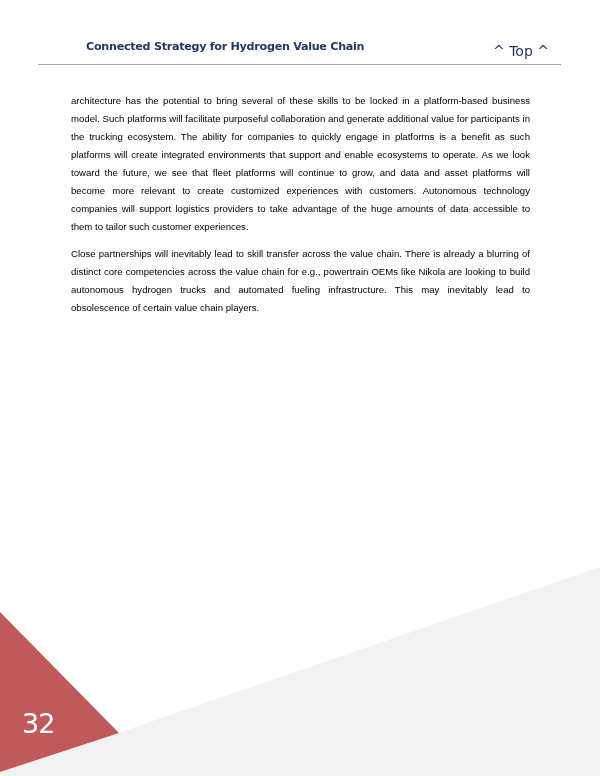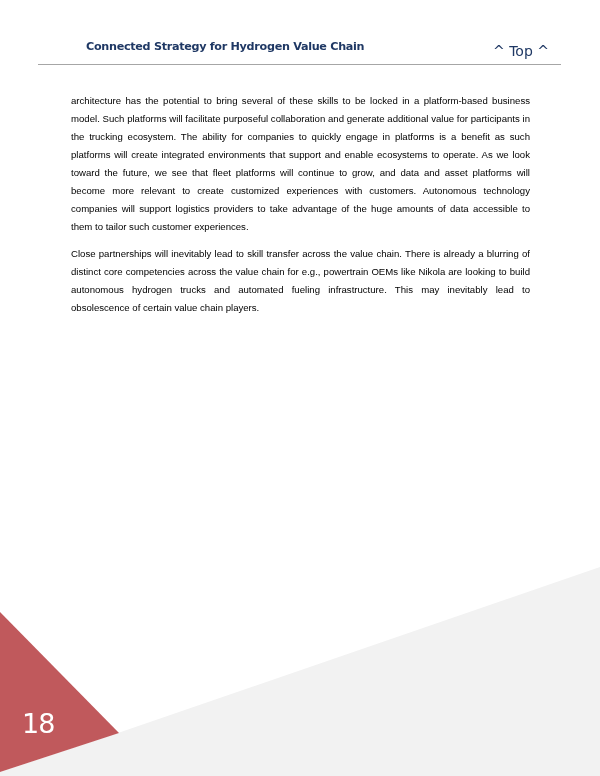--- a/index.html
+++ b/index.html
@@ -48,13 +48,13 @@
 
 <div class="header-title">Connected Strategy for Hydrogen Value Chain</div>
 <a class="top-link">^ Top ^</a>
 <div class="divider"></div>
 
 <div class="body-text">
   <p>architecture has the potential to bring several of these skills to be locked in a platform-based business model. Such platforms will facilitate purposeful collaboration and generate additional value for participants in the trucking ecosystem. The ability for companies to quickly engage in platforms is a benefit as such platforms will create integrated environments that support and enable ecosystems to operate. As we look toward the future, we see that fleet platforms will continue to grow, and data and asset platforms will become more relevant to create customized experiences with customers.  Autonomous technology companies will support logistics providers to take advantage of the huge amounts of data accessible to them to tailor such customer experiences.</p>
   <p>Close partnerships will inevitably lead to skill transfer across the value chain. There is already a blurring of distinct core competencies across the value chain for e.g., powertrain OEMs like Nikola are looking to build autonomous hydrogen trucks and automated fueling infrastructure. This may inevitably lead to obsolescence of certain value chain players.</p>
 </div>
 
-<div class="page-number">18</div>
+<div class="page-number">32</div>
 
 </body></html>

